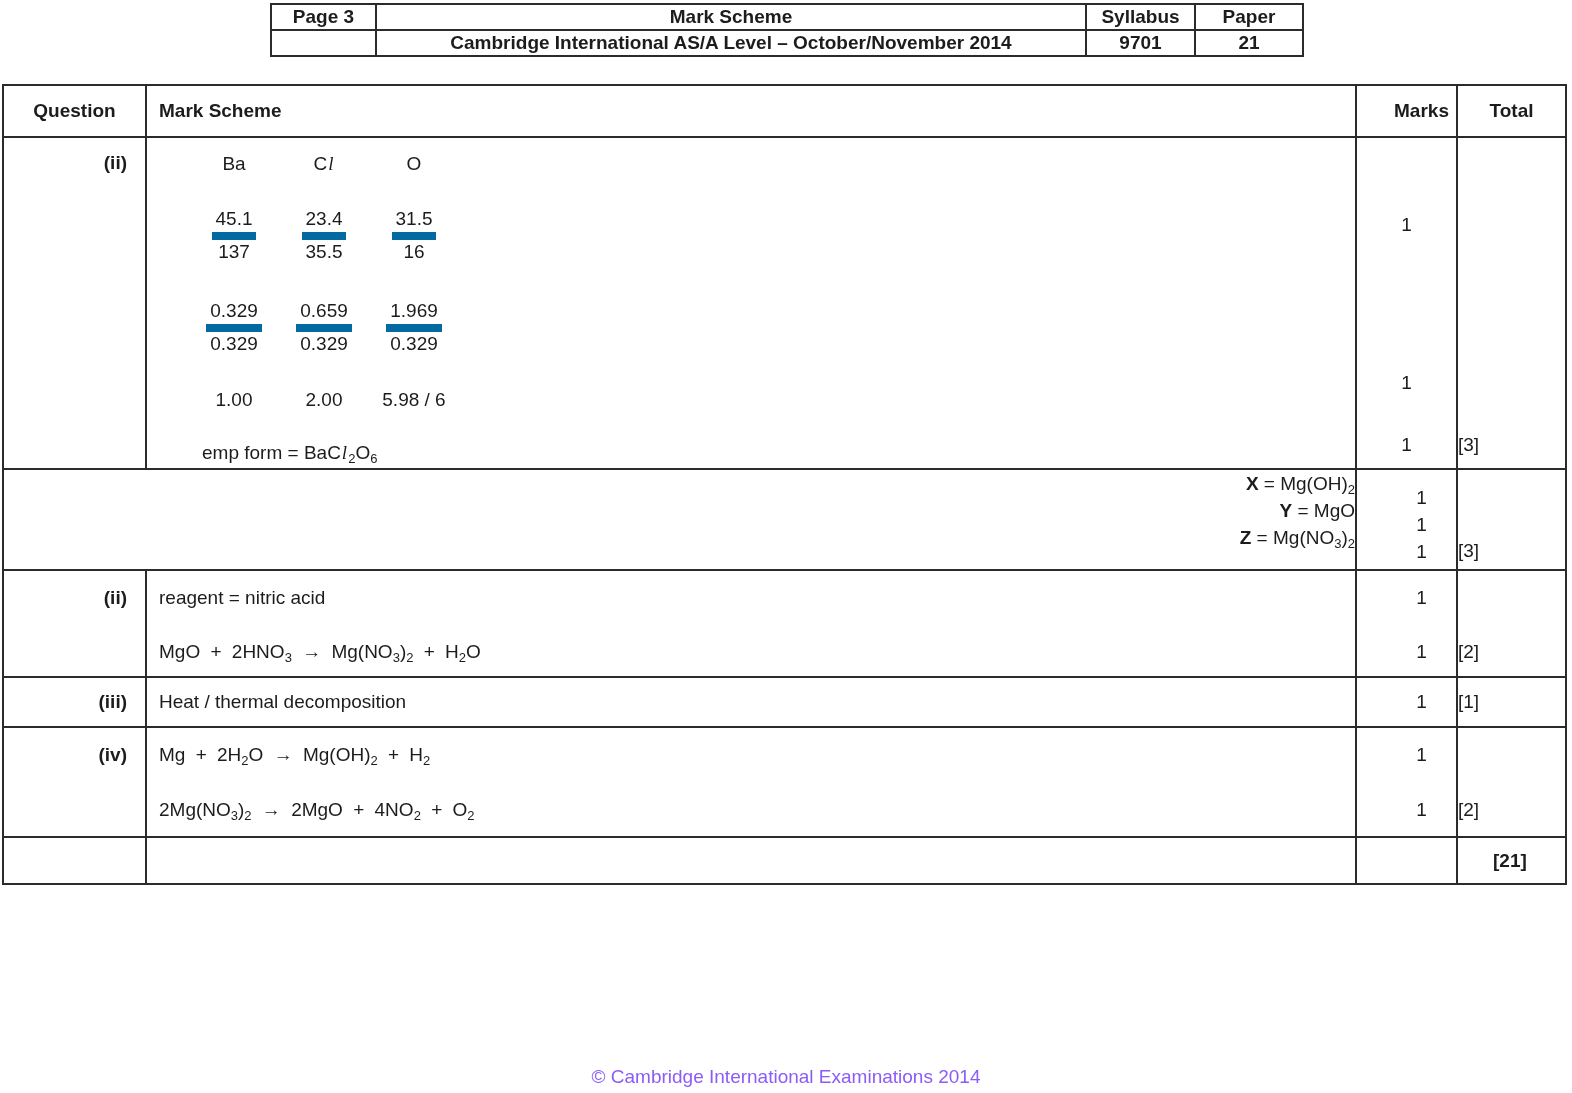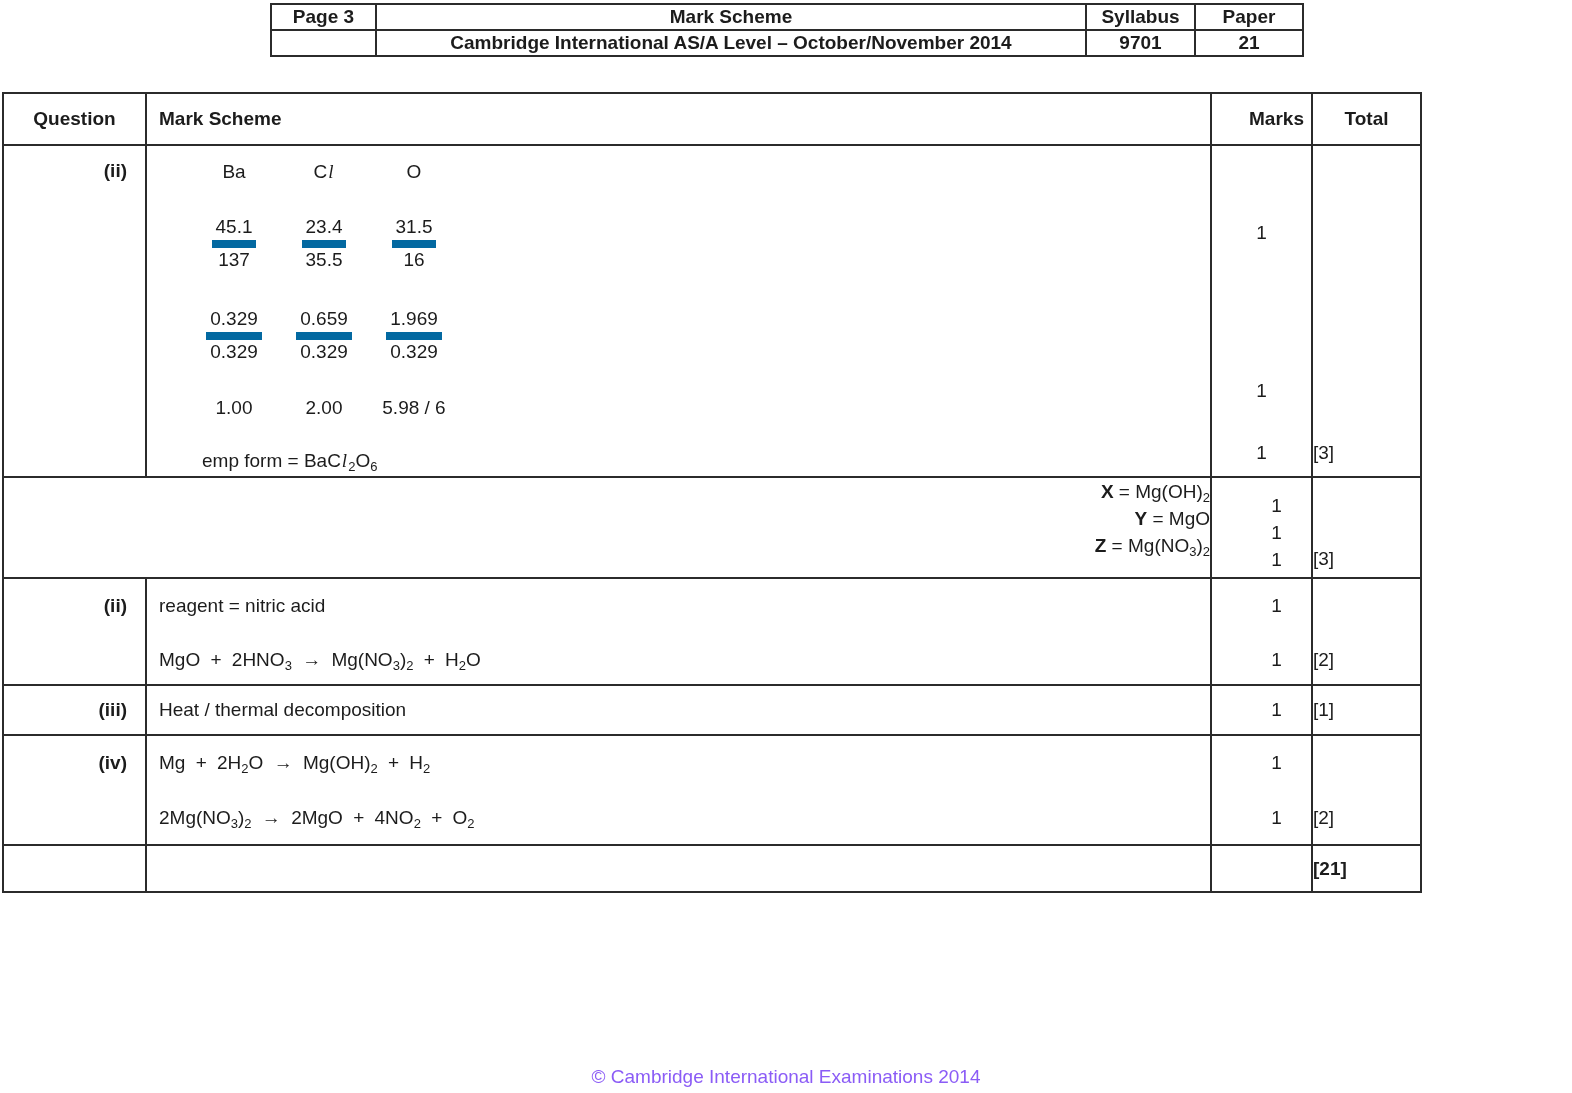--- a/index.html
+++ b/index.html
@@ -10,21 +10,21 @@
   
   .doc-header { position:absolute; left:270px; top:3px; border-collapse:collapse; }
   .doc-header td { border:2px solid #2b2b2b; height:26px; text-align:center;
                    font-weight:bold; font-size:19px; padding:0 6px; vertical-align:middle; }
   .dh-page { width:105px; }
   .dh-title { width:710px; }
   .dh-syl { width:109px; }
   .dh-paper { width:108px; }
 
   
-  .main-table { position:absolute; left:2px; top:92px; width:1420px;
+  .main-table { position:absolute; left:2px; top:84px; width:1565px;
                 border:2px solid #2b2b2b; }
   .trow { display:flex; border-top:2px solid #2b2b2b; }
   .trow:first-child { border-top:none; }
   .cell { border-left:2px solid #2b2b2b; }
   .cell:first-child { border-left:none; }
   .c-q  { width:141px; text-align:right; padding-right:18px; font-weight:bold; }
   .c-ms { flex:1; padding-left:12px; }
   .c-mk { width:101px; text-align:center; position:relative;padding-left:30px; }
   .c-tt { width:109px; text-align:left; position:relative; }
 
@@ -225,21 +225,21 @@
       <div class="cell c-tt">
         <div class="abs" style="top:71px;">[2]</div>
       </div>
     </div>
 
     <div class="trow r-tot">
       <div class="cell c-q"></div>
       <div class="cell c-ms"></div>
       <div class="cell c-mk"></div>
       <div class="cell c-tt">
-        <div class="line bold" style="margin-top:12px;">[21]</div>
+        <div class="line bold" style="margin-top:12px;padding-left:35px;">[21]</div>
       </div>
     </div>
 
   </div>
 
   <div class="footer">© Cambridge International Examinations 2014</div>
 
 </div>
 
 </body></html>

